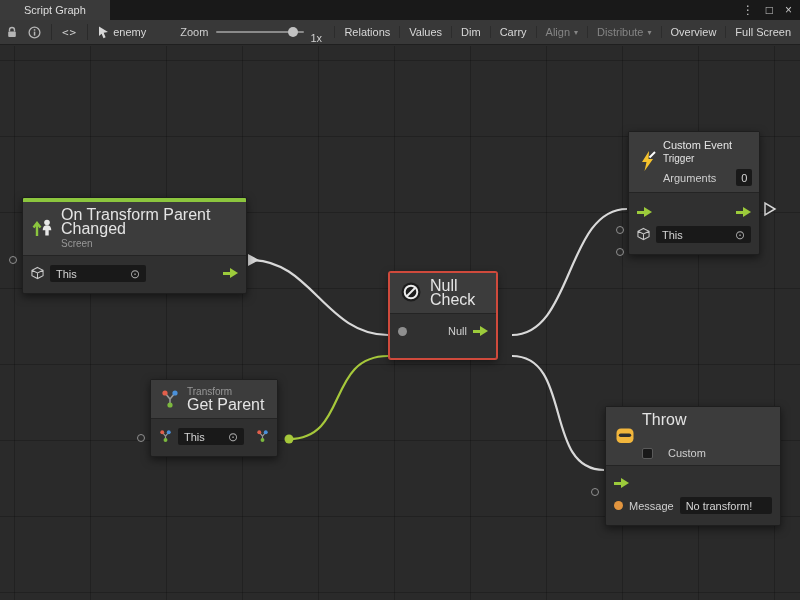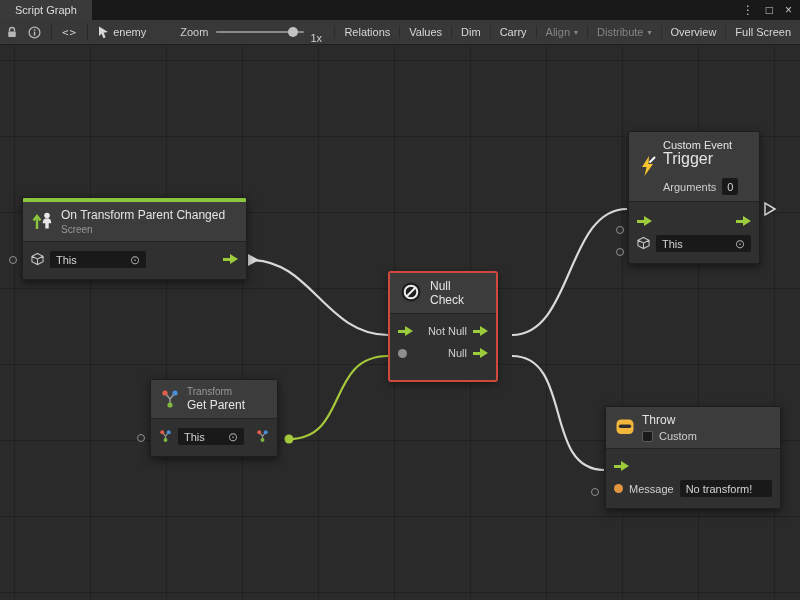--- a/index.html
+++ b/index.html
@@ -9,21 +9,21 @@
     --wire-green:#A6C83B;
     --selection-red:#D04A3C;
     --value-orange:#E2953F;
   }
   *{box-sizing:border-box;margin:0;padding:0}
   html,body{width:800px;height:600px;overflow:hidden}
   body{font-family:"Liberation Sans",sans-serif;background:#2a2a2a;user-select:none}
 
   
   .titlebar{height:20px;background:#191919;display:flex;align-items:stretch}
-  .tab{background:#3a3a3a;padding:0 15px;display:flex;align-items:center;font-size:11px;color:#ddd}
+  .tab{background:#3a3a3a;padding:0 24px;display:flex;align-items:center;font-size:11px;color:#ddd}
   .titlebar-right{margin-left:auto;display:flex;align-items:center;gap:12px;padding-right:8px;color:#c8c8c8;font-size:12px}
   .tb-icon{cursor:default;line-height:1}
 
   
   .toolbar{height:25px;background:#383838;border-bottom:1px solid #1f1f1f;display:flex;align-items:center;font-size:11px;color:#d8d8d8;padding-left:6px}
   .tool-icon{display:flex;align-items:center;justify-content:center}
   .tool-sep{width:1px;height:16px;background:#2a2a2a;margin:0 10px}
   .code-glyph{font-family:"DejaVu Sans Mono",monospace;font-size:11px;color:#cfcfcf;letter-spacing:1px}
   .graph-name{color:#d8d8d8;margin-left:4px}
   .zoom-label{margin-left:34px;color:#cfcfcf}
@@ -46,21 +46,21 @@
   .wire{fill:none;stroke-width:2.2}
   .wire-white{stroke:var(--wire-white)}
   .wire-green{stroke:var(--wire-green)}
 
   
   .node{position:absolute;background:#303030;border:1px solid #1e1e1e;border-radius:2px;
     box-shadow:0 3px 9px rgba(0,0,0,.5);font-size:11px;color:#cccccc}
   .node.selected{border-color:var(--selection-red);box-shadow:0 0 0 1px var(--selection-red),0 3px 9px rgba(0,0,0,.5)}
   .accent-bar{height:4px;background:var(--accent-green);border-radius:1px 1px 0 0}
   .n-header{background:#3c3c3c;display:flex;align-items:center;gap:7px;padding:6px 9px;border-bottom:1px solid #242424}
-  .n-title{font-size:12px;color:#e4e4e4;line-height:14px}
+  .n-title{font-size:16px;color:#e4e4e4;line-height:14px}
   .n-sub{font-size:10px;color:#979797;margin-top:2px;line-height:11px}
   .n-cat{font-size:10px;color:#979797;line-height:12px}
   .n-body{padding:6px 0 8px}
   .n-body.pad-lg{padding-bottom:16px}
   .n-row{display:flex;align-items:center;gap:6px;padding:3px 8px;min-height:22px}
   .row-label{color:#cfcfcf}
   .flex{flex:1}
   .field{background:#191919;border-radius:2px;padding:2px 6px;display:flex;align-items:center;justify-content:space-between;gap:6px;color:#d4d4d4;min-height:17px}
   .target-glyph{color:#a8a8a8;font-size:12px;line-height:1}
   .checkbox{width:11px;height:11px;background:#191919;border:1px solid #5a5a5a;border-radius:2px;display:inline-block}
@@ -202,26 +202,20 @@
           <svg width="24" height="24" viewBox="0 0 24 24">
             <circle cx="12" cy="12" r="9.5" fill="#1d1d1d"></circle>
             <circle cx="12" cy="12" r="6.3" fill="none" stroke="#ececec" stroke-width="2"></circle>
             <line x1="7.5" y1="16.5" x2="16.5" y2="7.5" stroke="#ececec" stroke-width="2"></line>
           </svg>
         </span>
         <div class="n-title">Null Check</div>
       </div>
       <div class="n-body pad-lg">
         <div class="n-row">
-          <span class="flow-arrow"></span>
-          <span class="flex"></span>
-          <span class="row-label">Not Null</span>
-          <span class="flow-arrow"></span>
-        </div>
-        <div class="n-row">
           <span class="dot dot-gray"></span>
           <span class="flex"></span>
           <span class="row-label">Null</span>
           <span class="flow-arrow"></span>
         </div>
       </div>
     </div>
 
     <div class="node" style="left:150px;top:333px;width:128px">
       <div class="n-header">
@@ -281,22 +275,22 @@
     <div class="node" style="left:628px;top:85px;width:132px">
       <div class="n-header">
         <span>
           <svg width="18" height="22" viewBox="0 0 18 22">
             <polygon points="11,1 4,12 8.5,12 6.5,21 15,9 10.5,9" fill="#F6C32D"></polygon>
             <line x1="11.5" y1="7.5" x2="17" y2="2" stroke="#ffffff" stroke-width="2"></line>
           </svg>
         </span>
         <div class="n-titles">
           <div class="n-title" style="font-size:11px">Custom Event</div>
-          <div class="n-title" style="font-size:16px">Trigger</div>
-          <div style="display:flex;align-items:center;gap:6px;margin-top:12px">
+          <div class="n-title" style="font-size:10px">Trigger</div>
+          <div style="display:flex;align-items:center;gap:20px;margin-top:3px">
             <span class="row-label">Arguments</span>
             <span class="field" style="min-width:16px;justify-content:center;padding:1px 4px">0</span>
           </div>
         </div>
       </div>
       <div class="n-body" style="padding-top:8px">
         <div class="n-row">
           <span class="flow-arrow"></span>
           <span class="flex"></span>
           <span class="flow-arrow"></span>
@@ -320,21 +314,21 @@
     <div class="node" style="left:605px;top:360px;width:176px">
       <div class="n-header">
         <span>
           <svg width="20" height="19" viewBox="0 0 20 19">
             <rect x="1.5" y="2.5" width="17" height="14.5" rx="4.5" fill="#F2B63C"></rect>
             <rect x="3.8" y="7.5" width="12.4" height="3.6" rx="1.8" fill="#2e2e2e"></rect>
           </svg>
         </span>
         <div class="n-titles">
           <div class="n-title">Throw</div>
-          <div style="display:flex;align-items:flex-end;gap:6px;margin-top:3px">
+          <div style="display:flex;align-items:flex-end;gap:15px;margin-top:20px">
             <span class="checkbox"></span>
             <span class="row-label">Custom</span>
           </div>
         </div>
       </div>
       <div class="n-body">
         <div class="n-row">
           <span class="flow-arrow"></span>
         </div>
         <div class="n-row">

